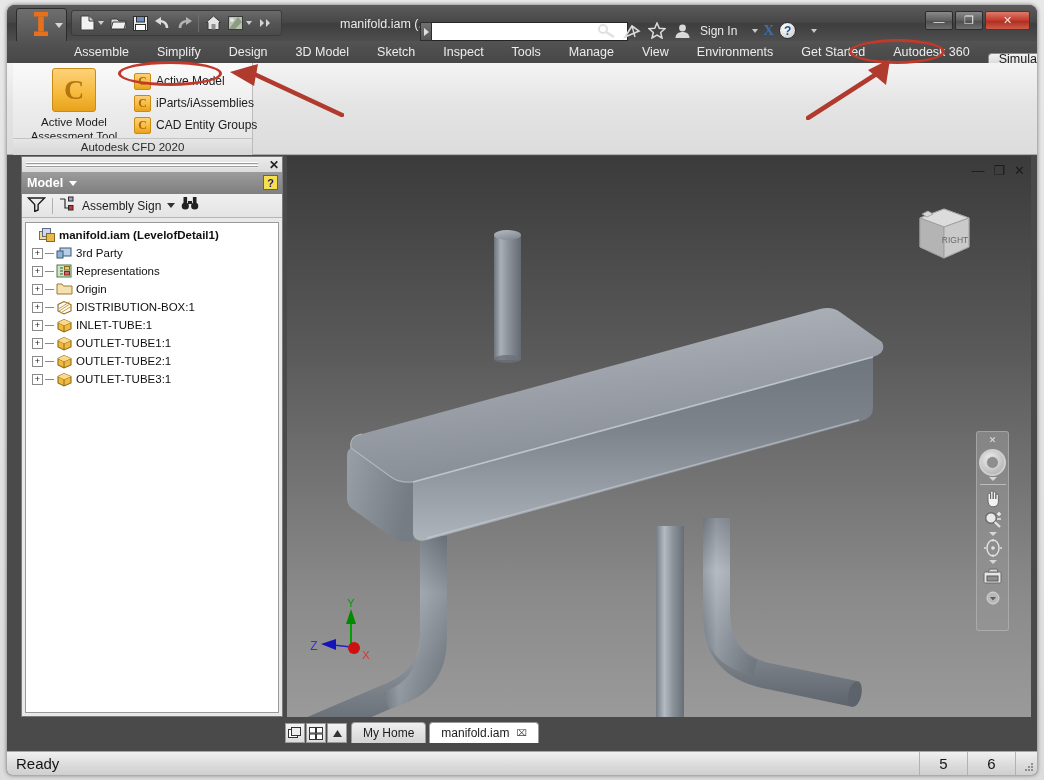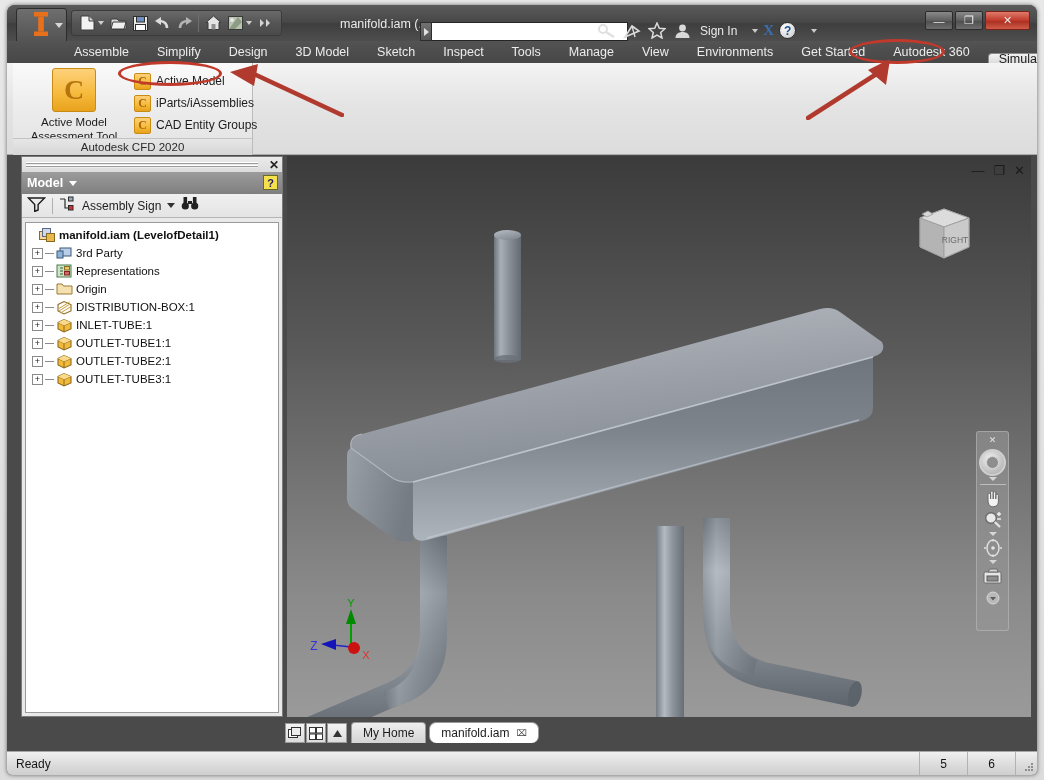--- a/index.html
+++ b/index.html
@@ -362,31 +362,31 @@
   }
   .dt-tab {
     height: 21px; padding: 0 11px 0 11px;
     font-size: 12px; color: #1b1b1b;
     display: flex; align-items: center;
     border: 1px solid #9a9a9a; border-bottom: none;
     border-radius: 4px 4px 0 0;
     background: linear-gradient(180deg,#efefef,#d4d4d4);
     margin-left: 3px;
   }
-  .dt-tab.active { background: #ffffff; border-radius: 7px; }
+  .dt-tab.active { background: #ffffff; }
   .dt-tab .tclose { margin-left: 7px; font-size: 9px; color: #444; }
 
   
   .statusbar {
     position: absolute; left: 0; bottom: 0;
     width: 100%; height: 24px;
     background: linear-gradient(180deg,#f0f0f0 0%,#dcdcdc 55%,#cfcfcf 100%);
     border-top: 1px solid #a6a6a6;
     display: flex; align-items: center;
-    font-size: 12px; color: #151515;
+    font-size: 15px; color: #151515;
   }
   .statusbar .sb-ready { padding-left: 9px; flex: 1; }
   .statusbar .sb-cell {
     width: 48px; text-align: center;
     border-left: 1px solid #b2b2b2; height: 100%;
     display: flex; align-items: center; justify-content: center;
   }
   .statusbar .sb-grip {
     width: 22px; height: 100%;
     border-left: 1px solid #b2b2b2;

